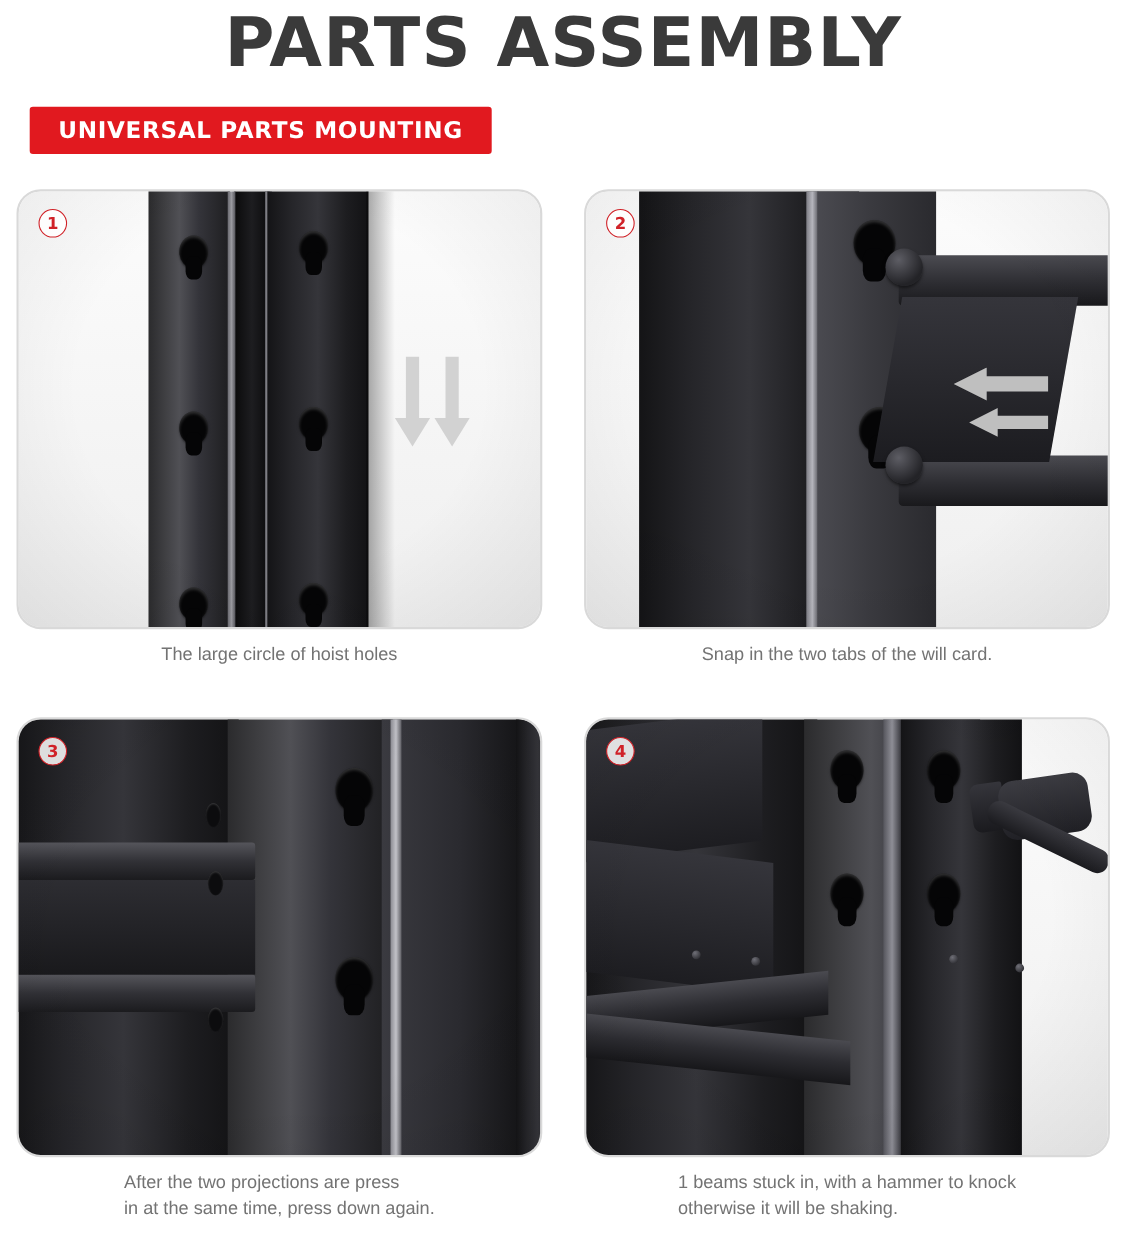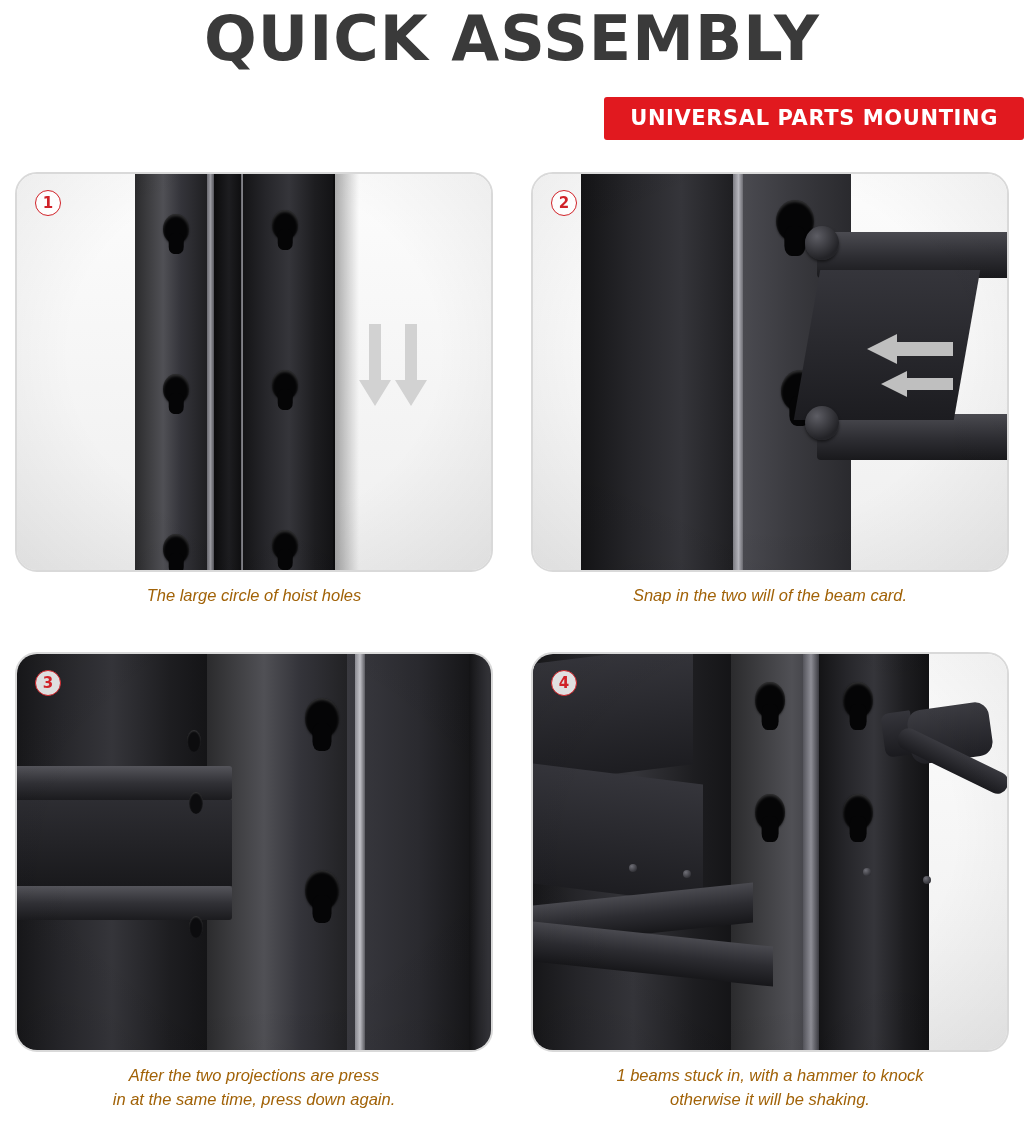--- a/index.html
+++ b/index.html
@@ -24,21 +24,21 @@
     font-size: 62px;
     font-weight: 700;
     letter-spacing: 1px;
     color: #3a3a3a;
     margin-top: 6px;
     line-height: 1.05;
     font-family: "DejaVu Sans", sans-serif;
   }
   .subtitle-wrap {
     display: flex;
-    justify-content: flex-end;
+    justify-content: flex-start;
     margin-top: 26px;
     padding-left: 27px;
   }
   .subtitle {
     background: #e1191f;
     color: #ffffff;
     font-size: 21px;
     font-weight: 700;
     letter-spacing: 0.6px;
     padding: 9px 26px 10px 26px;
@@ -75,27 +75,25 @@
     color: #d02228;
     font-size: 15px;
     font-weight: 600;
     display: flex; align-items: center; justify-content: center;
     z-index: 40;
     background: rgba(255,255,255,0.85);
     font-family: "DejaVu Sans", sans-serif;
   }
   .caption {
     margin-top: 12px;
-    text-align: center;
     font-size: 16.5px;
     line-height: 1.45;
-    color: #a16207;
+    color: #737373;
     max-width: 430px;
     min-height: 58px;
-    font-style: italic;
   }
 
   
   .post {
     position: absolute;
     background: linear-gradient(90deg,#2b2b2d 0%,#3d3d40 18%,#505055 38%,#34343a 62%,#1e1e20 100%);
   }
   .post.dark {
     background: linear-gradient(90deg,#141416 0%,#26262a 25%,#35353a 50%,#1d1d20 78%,#121214 100%);
   }
@@ -217,21 +215,21 @@
 
   .vignette { position:absolute; inset:0;
     background: radial-gradient(ellipse at 50% 45%, rgba(255,255,255,0) 55%, rgba(0,0,0,0.07) 100%);
     pointer-events:none; }
 </style>
 </head>
 <body>
 
 <div class="page">
 
-  <h1 class="title">QUICK ASSEMBLY</h1>
+  <h1 class="title">PARTS ASSEMBLY</h1>
 
   <div class="subtitle-wrap">
     <div class="subtitle">UNIVERSAL PARTS MOUNTING</div>
   </div>
 
   <div class="grid">
 
     <div class="cell">
       <div class="photo">
         <div class="p1-bg"></div>
@@ -285,21 +283,21 @@
 
         <svg class="arrow" style="left:330px; top:160px;" width="90" height="70" viewBox="0 0 90 70">
           <polygon points="90,8 34,8 34,0 4,15 34,30 34,22 90,22" fill="#bfbfbf"></polygon>
           <polygon points="90,44 44,44 44,37 18,50 44,63 44,56 90,56" fill="#bfbfbf"></polygon>
         </svg>
 
         <div class="vignette"></div>
         <div class="badge">2</div>
       </div>
       <div class="caption">
-        <div>Snap in the two will of the beam card.</div>
+        <div>Snap in the two tabs of the will card.</div>
       </div>
     </div>
 
     <div class="cell">
       <div class="photo">
         <div class="p1-bg"></div>
 
         <div class="post dark" style="left:-10px; top:-10px; width:210px; height:420px;"></div>
         <div class="post p3-post"></div>
         <div class="post p3-post2"></div>

